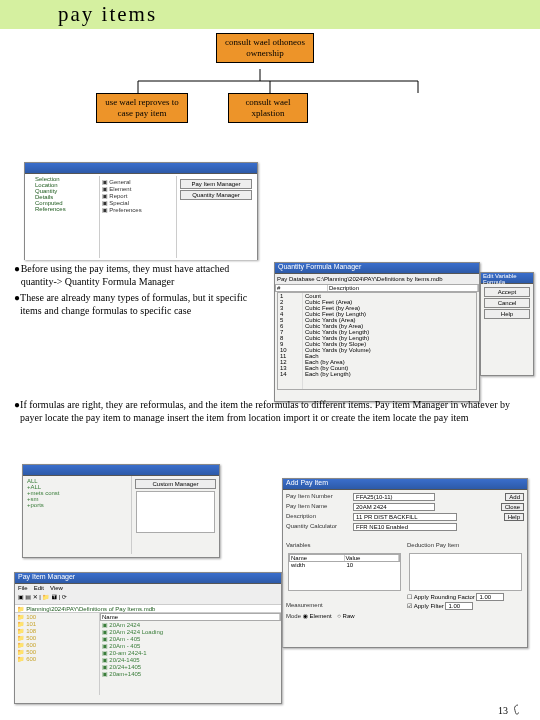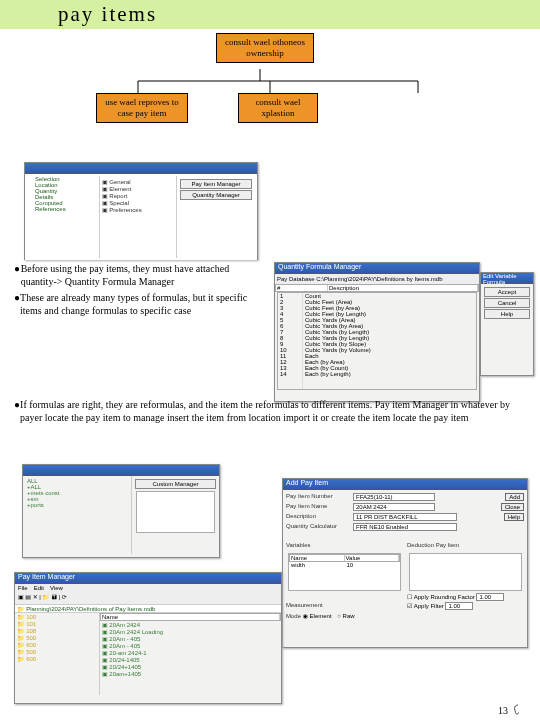--- a/index.html
+++ b/index.html
@@ -3,21 +3,21 @@
 <meta charset="utf-8">
 <style>
 html,body{margin:0;padding:0;background:#fff;width:540px;font-family:Arial,sans-serif}
 .page{width:540px;height:720px;position:relative;background:#fff}
 .titlebar{background:#d5f0a0;padding:2px 0 2px 58px;font-family:serif;font-size:21px;letter-spacing:2px}
 .titlebar span{display:inline-block}
 .orgchart{position:relative;height:118px;margin-top:4px}
 .obox{position:absolute;background:#ed9429;border:1px solid #000;font-family:serif;font-size:9px;text-align:center;padding:3px 4px;line-height:1.2}
 .obox.top{left:216px;top:0;width:88px}
 .obox.l{left:96px;top:60px;width:82px}
-.obox.m{left:238px;top:60px;width:70px}
+.obox.m{left:228px;top:60px;width:70px}
 .obox.r{left:370px;top:60px;width:88px}
 svg.lines{position:absolute;left:0;top:0;width:540px;height:118px}
 .shot{position:absolute;border:1px solid #888;background:#f2f2f0;box-shadow:1px 1px 2px #aaa}
 .shot .bar{height:10px;background:linear-gradient(#3a6ecc,#2d5aa8);border-bottom:1px solid #555}
 .shot .body{background:#fff;font-size:6px;color:#333;padding:2px}
 .shot .tree{display:inline-block;vertical-align:top}
 .shot .tree div{padding-left:8px;color:#1e5b1e}
 .shot .btn{display:block;background:#eee;border:1px solid #888;font-size:6px;padding:1px 2px;margin:1px;text-align:center;color:#000}
 .shot .pane{border:1px solid #aaa;background:#fff;margin:2px;font-size:6px}
 .bullets{position:absolute;left:14px;top:262px;width:248px;font-family:serif;font-size:10px;line-height:1.3}

